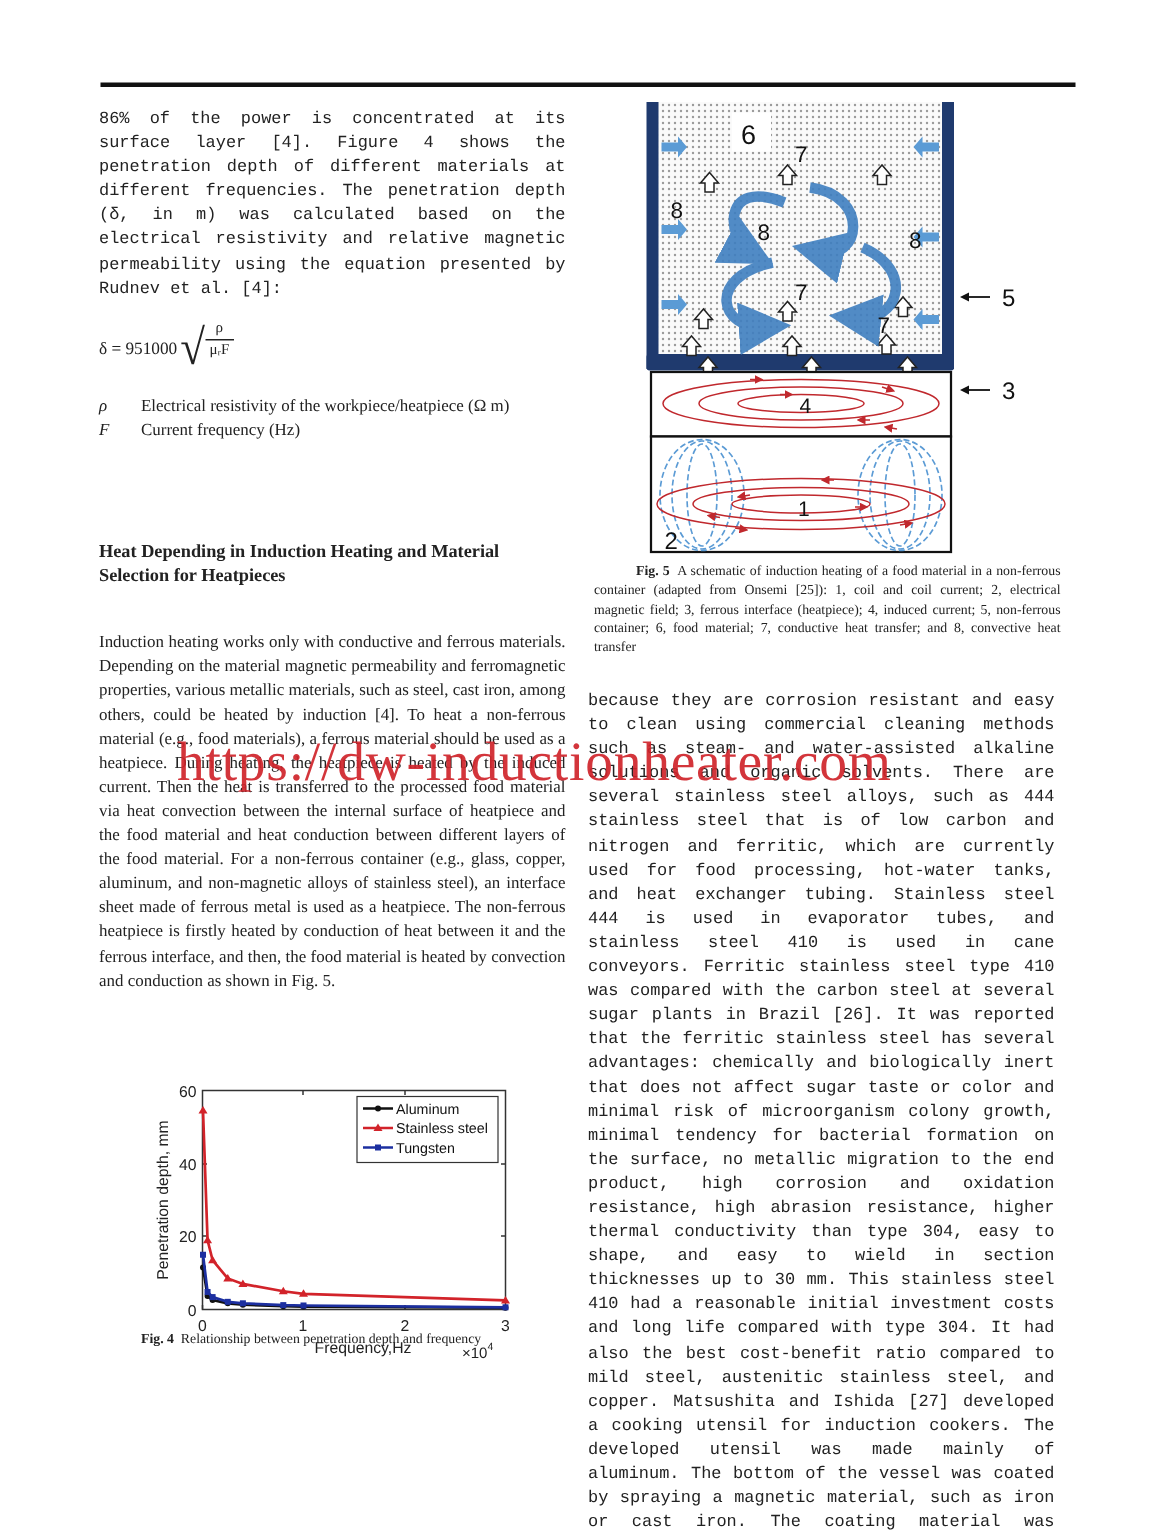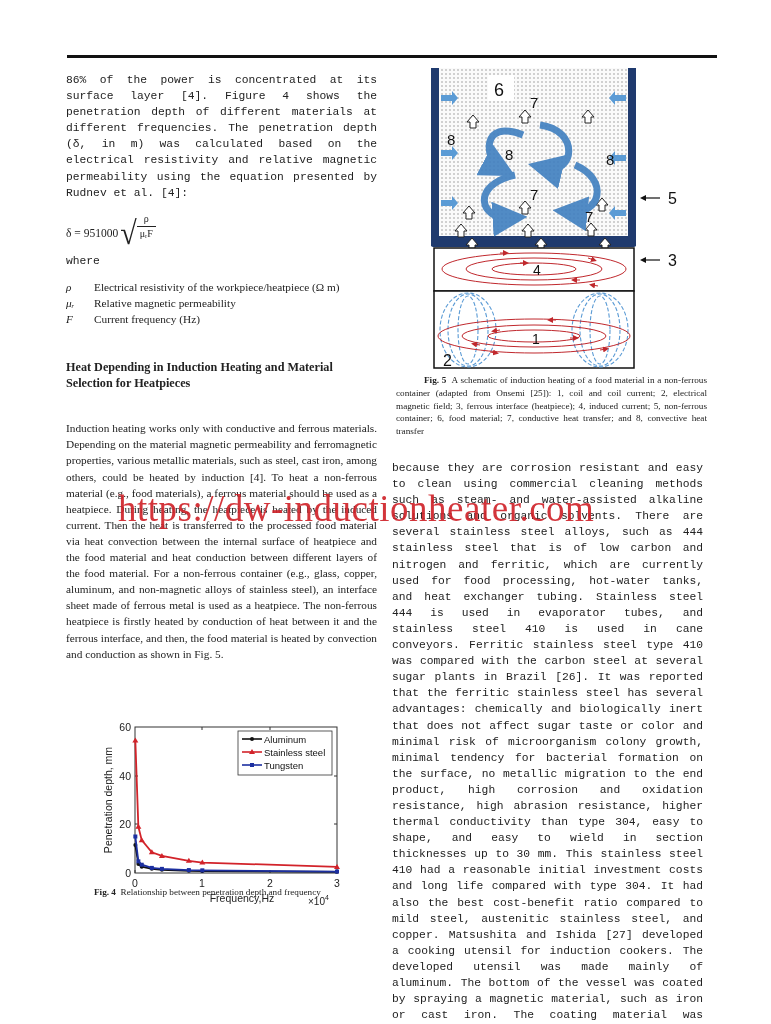--- a/index.html
+++ b/index.html
@@ -40,29 +40,24 @@
   <div class="eq">
     <span>δ = 951000</span>
     <span class="rad">
       <span class="sqrt">√</span>
       <span class="frac">
         <span class="num">ρ</span>
         <span>μᵣF</span>
       </span>
     </span>
   </div>
-  <p class="where">where</p>
   <div class="defs">
     <div class="row">
       <span class="sym">ρ</span>
       <span>Electrical resistivity of the workpiece/heatpiece (Ω m)</span>
-    </div>
-    <div class="row">
-      <span class="sym">μᵣ</span>
-      <span>Relative magnetic permeability</span>
     </div>
     <div class="row">
       <span class="sym">F</span>
       <span>Current frequency (Hz)</span>
     </div>
   </div>
 </div>
 
 <div class="heading">Heat Depending in Induction Heating and Material Selection for Heatpieces</div>
 

